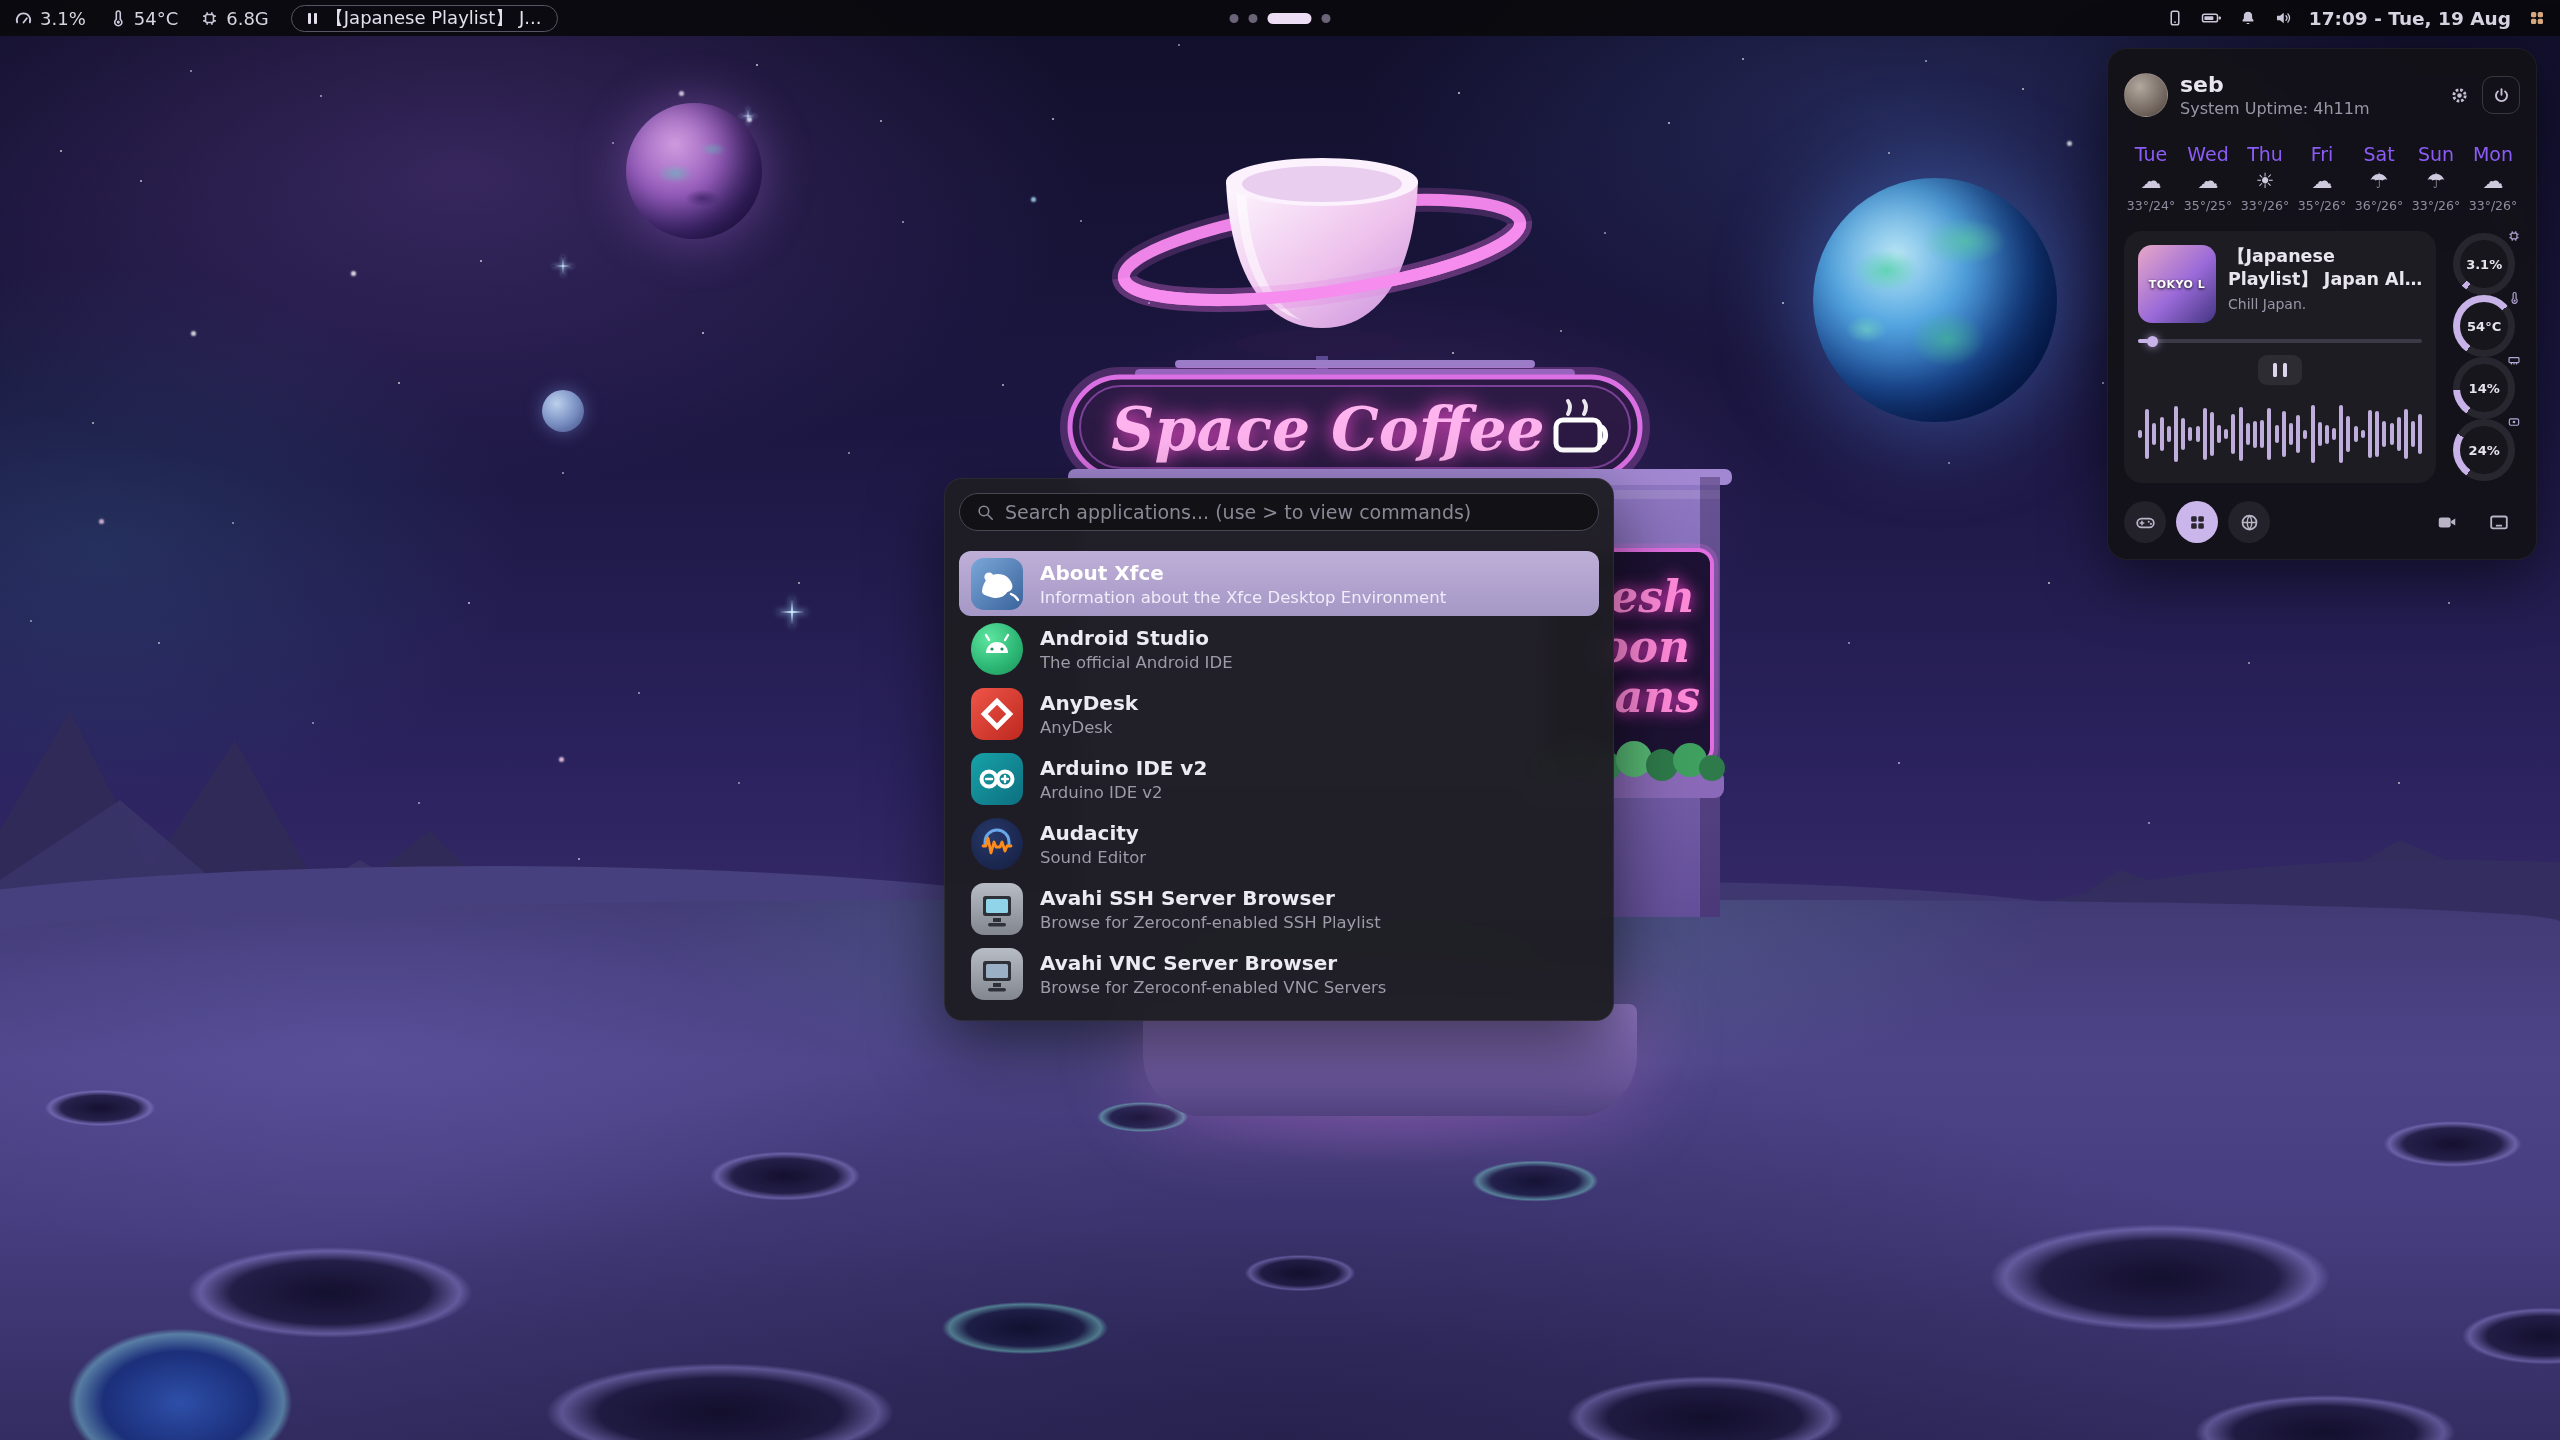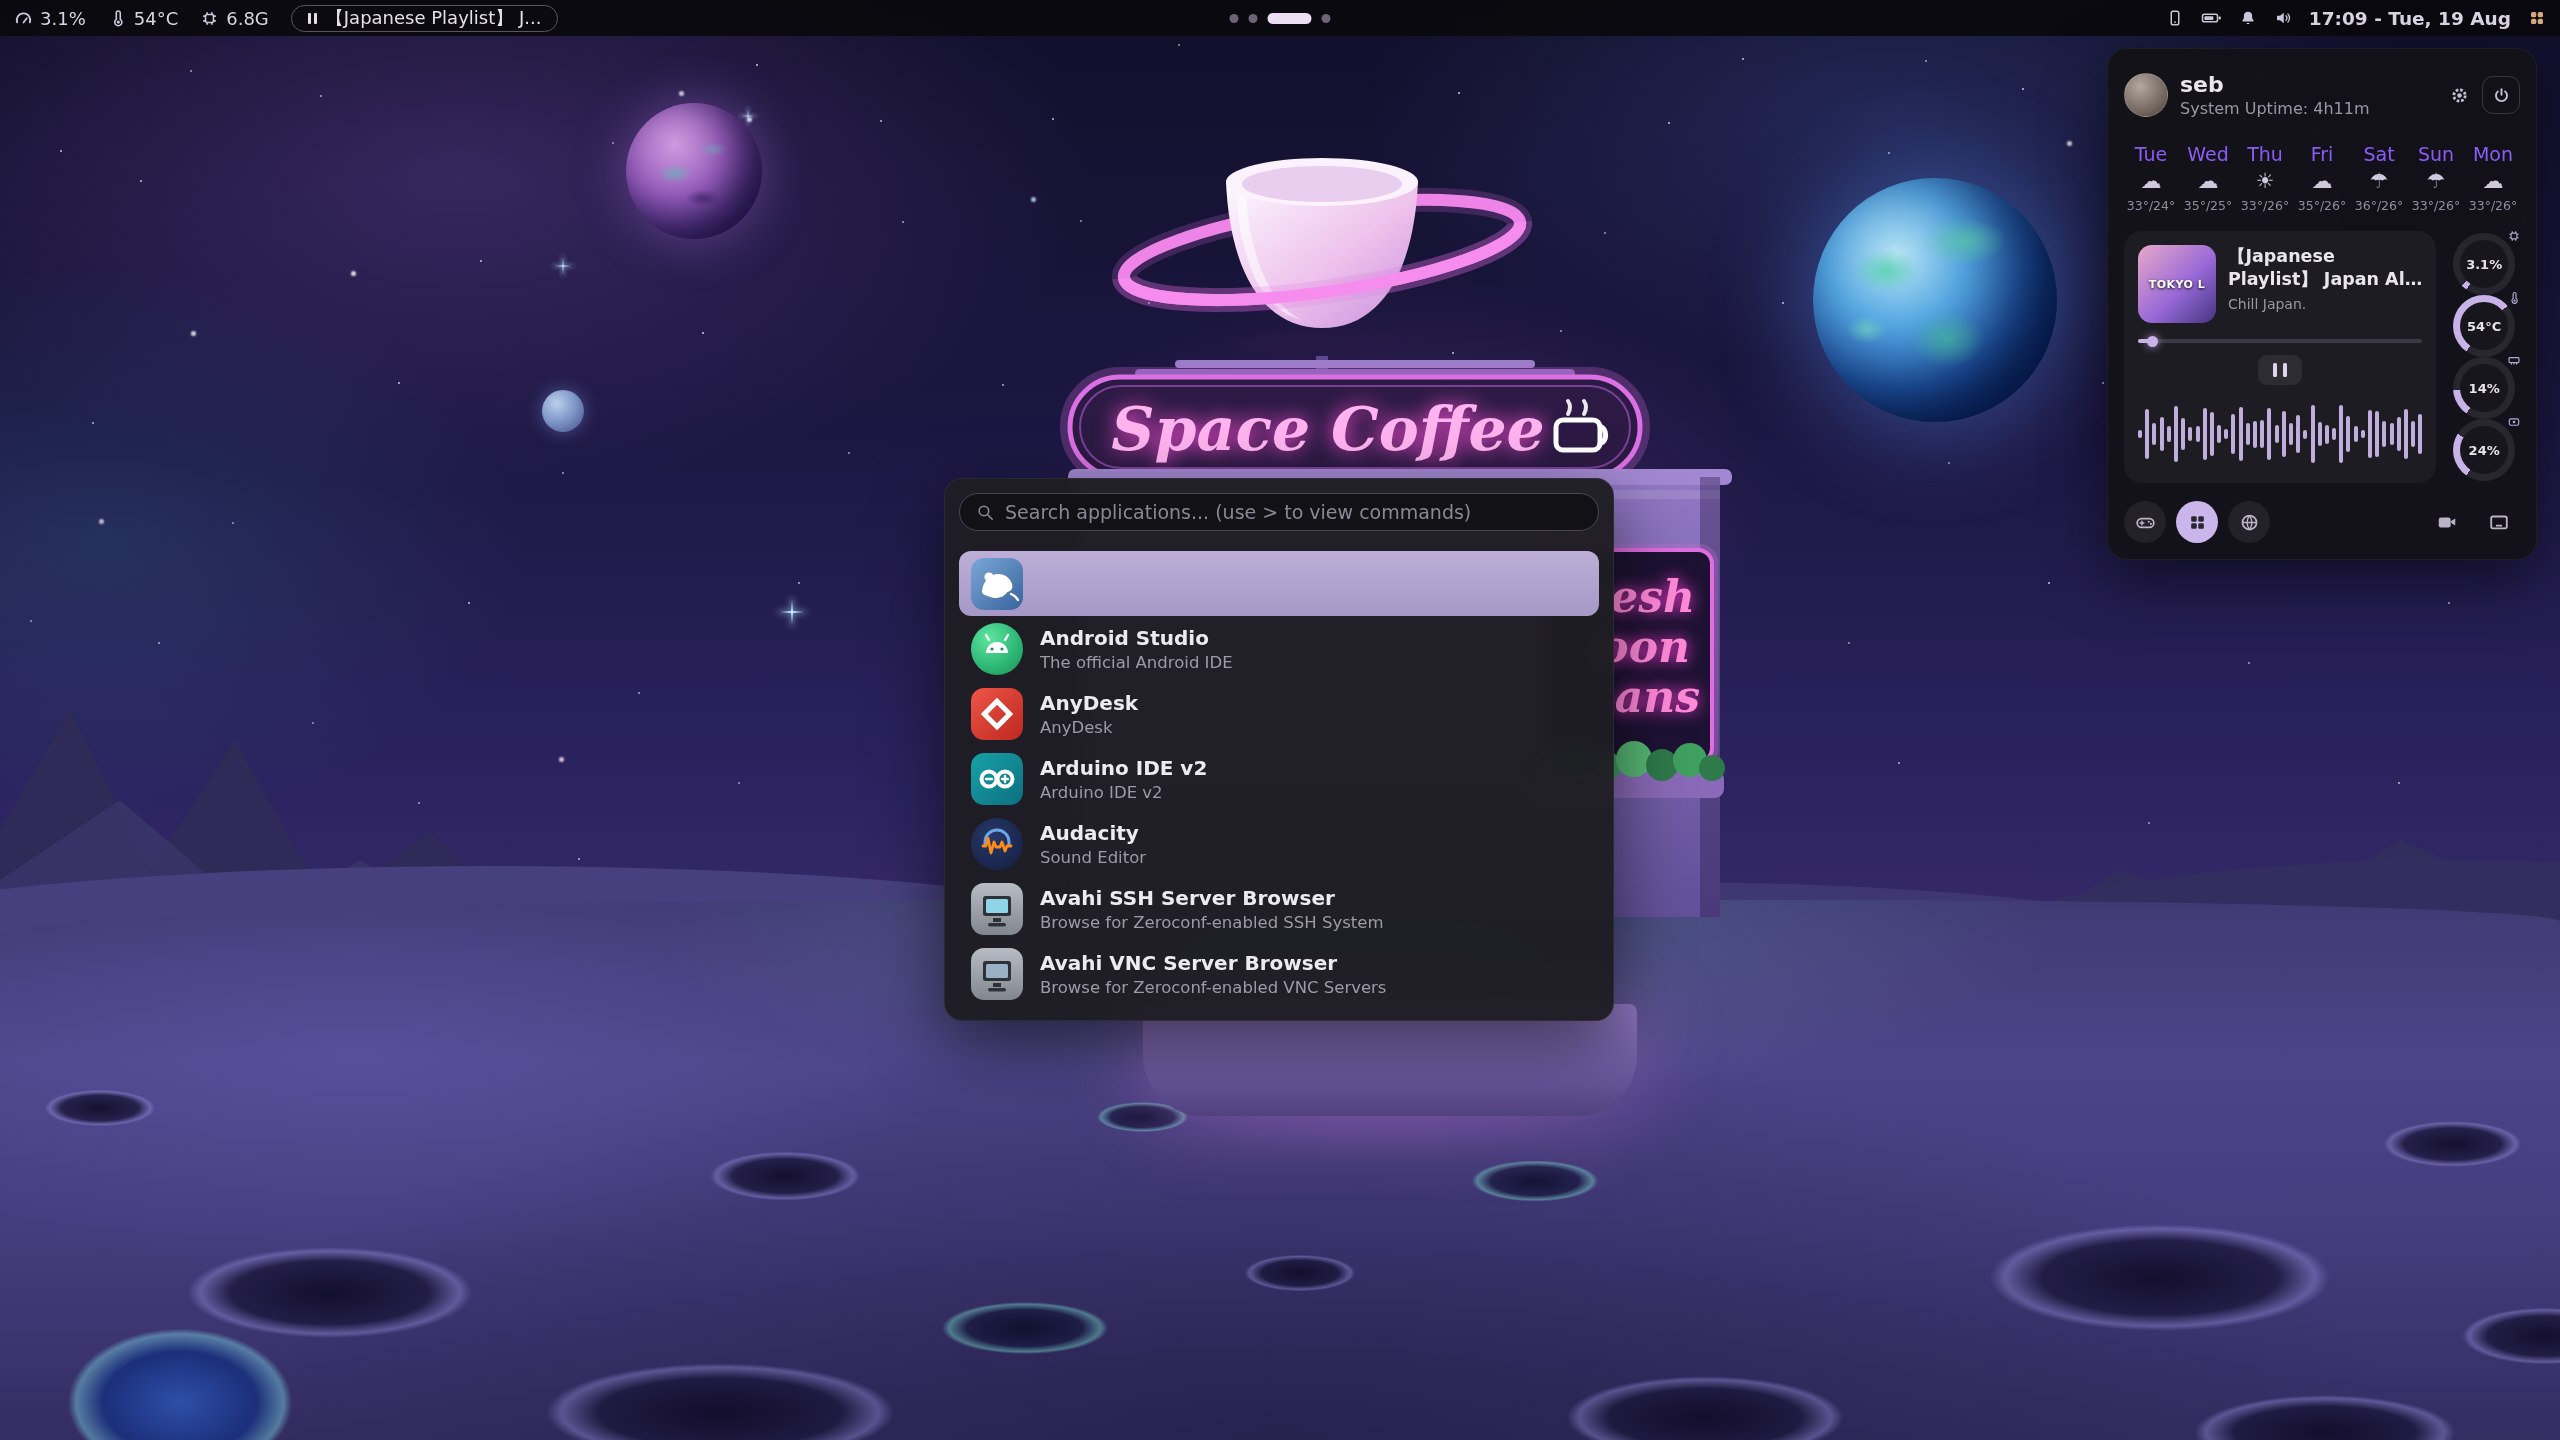--- a/index.html
+++ b/index.html
@@ -409,20 +409,24 @@
     <div class="app-list">
 
       <div class="row sel">
         <span class="icn icn-xfce">
           <svg viewBox="0 0 48 48">
               <path d="M9 31c1-10 8-17 16-17 7 0 12 4 14 10 1.4 4-.6 7-4.6 8-3 5-9.4 7-15.4 5.4C13.4 35.8 8.6 34.6 9 31z" fill="#fff"></path>
               <circle cx="16" cy="17" r="4.6" fill="#fff"></circle>
               <path d="M38 34q5 2 7 6" stroke="#fff" stroke-width="2.4" fill="none" stroke-linecap="round"></path>
             </svg>
         </span>
+        <span class="row-txt">
+          <b>About Xfce</b>
+          <small>Information about the Xfce Desktop Environment</small>
+        </span>
       </div>
 
       <div class="row">
         <span class="icn icn-android">
           <svg viewBox="0 0 48 48">
               <path d="M13 28a11 11 0 0 1 22 0z" fill="#fff"></path>
               <path d="M16 15l-3-5M32 15l3-5" stroke="#fff" stroke-width="2.4" stroke-linecap="round"></path>
               <circle cx="19" cy="24" r="1.6" fill="#1d8f5a"></circle>
               <circle cx="29" cy="24" r="1.6" fill="#1d8f5a"></circle>
             </svg>
@@ -476,21 +480,21 @@
         <span class="icn icn-avahi">
           <svg viewBox="0 0 48 48">
               <rect x="10" y="11" width="28" height="20" rx="2.5" fill="#2e3238"></rect>
               <rect x="13" y="14" width="22" height="14" rx="1.5" fill="#8fd4e8"></rect>
               <rect x="20" y="33" width="8" height="4" fill="#2e3238"></rect>
               <rect x="15" y="38" width="18" height="3.5" rx="1.7" fill="#2e3238"></rect>
             </svg>
         </span>
         <span class="row-txt">
           <b>Avahi SSH Server Browser</b>
-          <small>Browse for Zeroconf-enabled SSH System</small>
+          <small>Browse for Zeroconf-enabled SSH Playlist</small>
         </span>
       </div>
 
       <div class="row">
         <span class="icn icn-avahi">
           <svg viewBox="0 0 48 48">
               <rect x="10" y="11" width="28" height="20" rx="2.5" fill="#2e3238"></rect>
               <rect x="13" y="14" width="22" height="14" rx="1.5" fill="#9ab0c4"></rect>
               <rect x="20" y="33" width="8" height="4" fill="#2e3238"></rect>
               <rect x="15" y="38" width="18" height="3.5" rx="1.7" fill="#2e3238"></rect>

